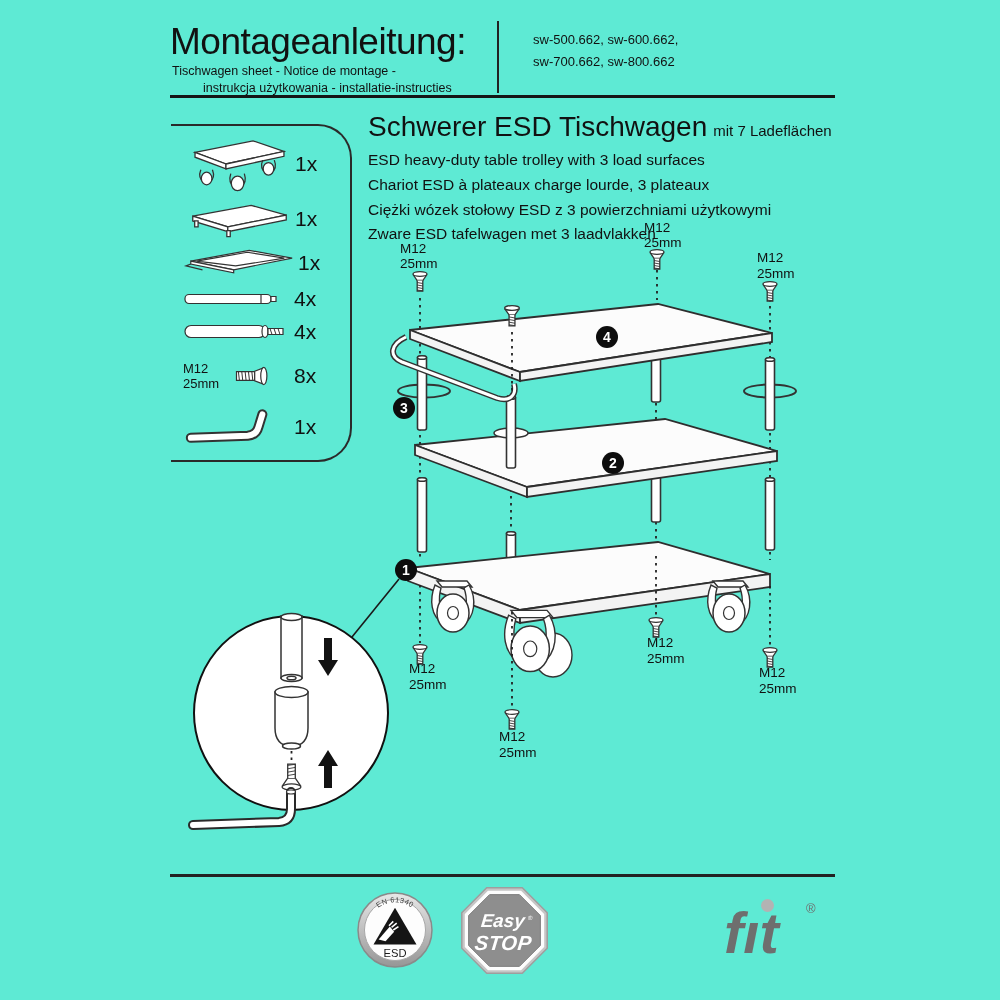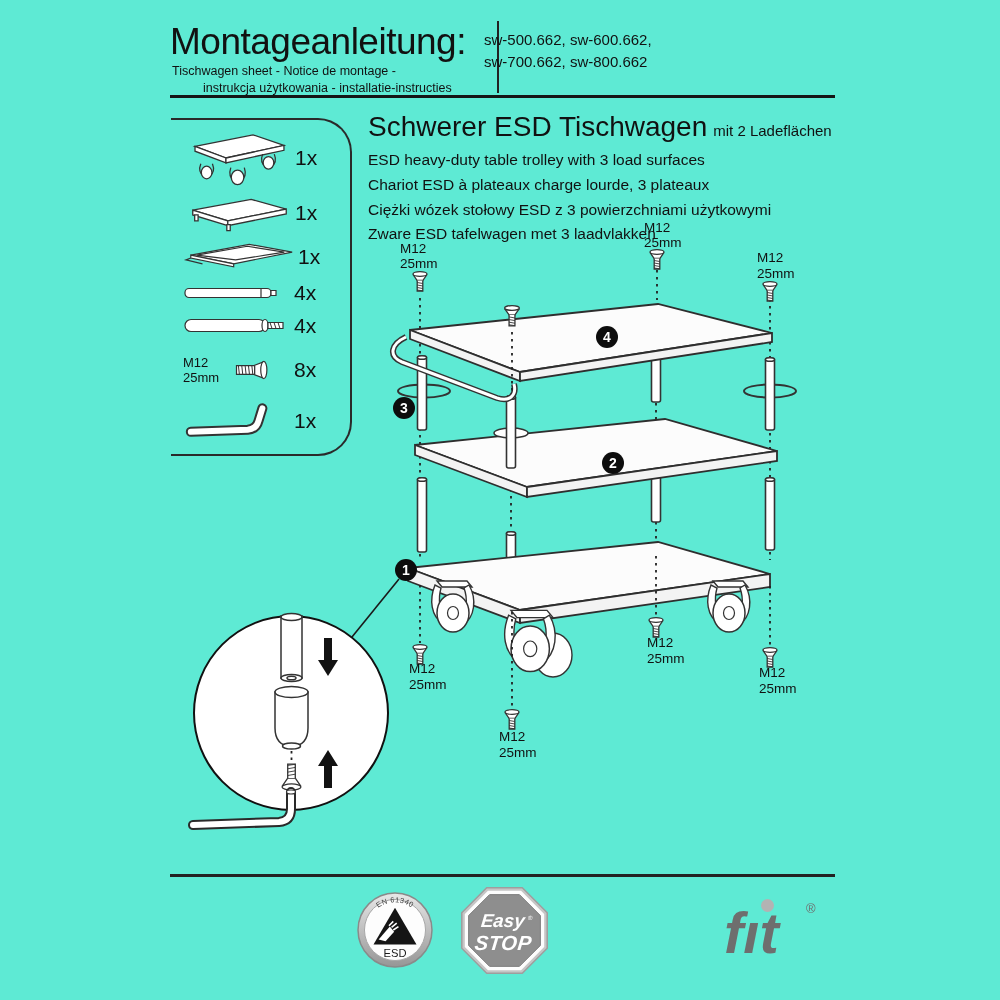--- a/index.html
+++ b/index.html
@@ -4,30 +4,30 @@
 <style>
   html,body{margin:0;padding:0;background:#fff;}
   .page{position:relative;width:1000px;height:1000px;background:#5eead4;overflow:hidden;
         font-family:"Liberation Sans",sans-serif;color:#111;}
   .abs{position:absolute;}
   
   .main-title{left:170px;top:22px;font-size:37px;letter-spacing:-0.5px;line-height:40px;}
   .sub1{left:172px;top:64px;font-size:12.5px;}
   .sub2{left:172px;top:81px;font-size:12.5px;margin-left:31px;}
   .vdiv{left:497px;top:21px;width:2px;height:72px;background:#222;}
-  .models{left:484px;top:29px;font-size:15px;line-height:22px;}
+  .models{left:533px;top:29px;font-size:13px;line-height:22px;}
   .rule-top{left:170px;top:95px;width:665px;height:3px;background:#151515;}
   .rule-bottom{left:170px;top:874px;width:665px;height:2.5px;background:#222;}
   
   .prod{left:368px;top:112px;width:480px;}
   .prod .t-de{font-size:28px;line-height:30px;}
   .prod .t-suffix{font-size:15px;margin-left:6px;}
   .prod .t-sub{font-size:15.5px;line-height:20.8px;margin-top:4px;}
   
-  .panel{left:171px;top:118px;width:181px;height:338px;border:2px solid #2a2a2a;border-left:none;
+  .panel{left:171px;top:124px;width:181px;height:338px;border:2px solid #2a2a2a;border-left:none;
          border-radius:0 34px 34px 0;box-sizing:border-box;display:flex;flex-direction:column;
          padding:5px 14px 4px 6px;}
   .prow{display:flex;align-items:center;}
   .prow .icon{flex:1;display:flex;align-items:center;justify-content:flex-start;padding-left:6px;}
   .prow .qty{width:42px;text-align:left;font-size:21px;color:#111;}
   .screw-lab{font-size:13px;line-height:15px;color:#111;margin-right:6px;}
   line,path,rect,ellipse,polygon,circle{vector-effect:non-scaling-stroke;}
   
   .brand-vario{left:585px;top:913px;font-size:48px;font-weight:bold;letter-spacing:-1px;
                line-height:48px;color:#6e6e6e;}
@@ -45,21 +45,21 @@
   <div class="abs sub1">Tischwagen sheet - Notice de montage -</div>
   <div class="abs sub2">instrukcja użytkowania - installatie-instructies</div>
   <div class="abs vdiv"></div>
   <div class="abs models">
     <div>sw-500.662, sw-600.662,</div>
     <div>sw-700.662, sw-800.662</div>
   </div>
   <div class="abs rule-top"></div>
 
   <div class="abs prod">
-    <div class="t-de"><span>Schwerer ESD Tischwagen</span><span class="t-suffix">mit 2 Ladeflächen</span></div>
+    <div class="t-de"><span>Schwerer ESD Tischwagen</span><span class="t-suffix">mit 7 Ladeflächen</span></div>
     <div class="t-sub">ESD heavy-duty table trolley with 3 load surfaces</div>
     <div class="t-sub">Chariot ESD à plateaux charge lourde, 3 plateaux</div>
     <div class="t-sub">Ciężki wózek stołowy ESD z 3 powierzchniami użytkowymi</div>
     <div class="t-sub">Zware ESD tafelwagen met 3 laadvlakken</div>
   </div>
 
   <div class="abs panel">
     <div class="prow" style="height:66px">
       <span class="icon">
         <svg width="112" height="58" viewBox="0 0 115 60">

